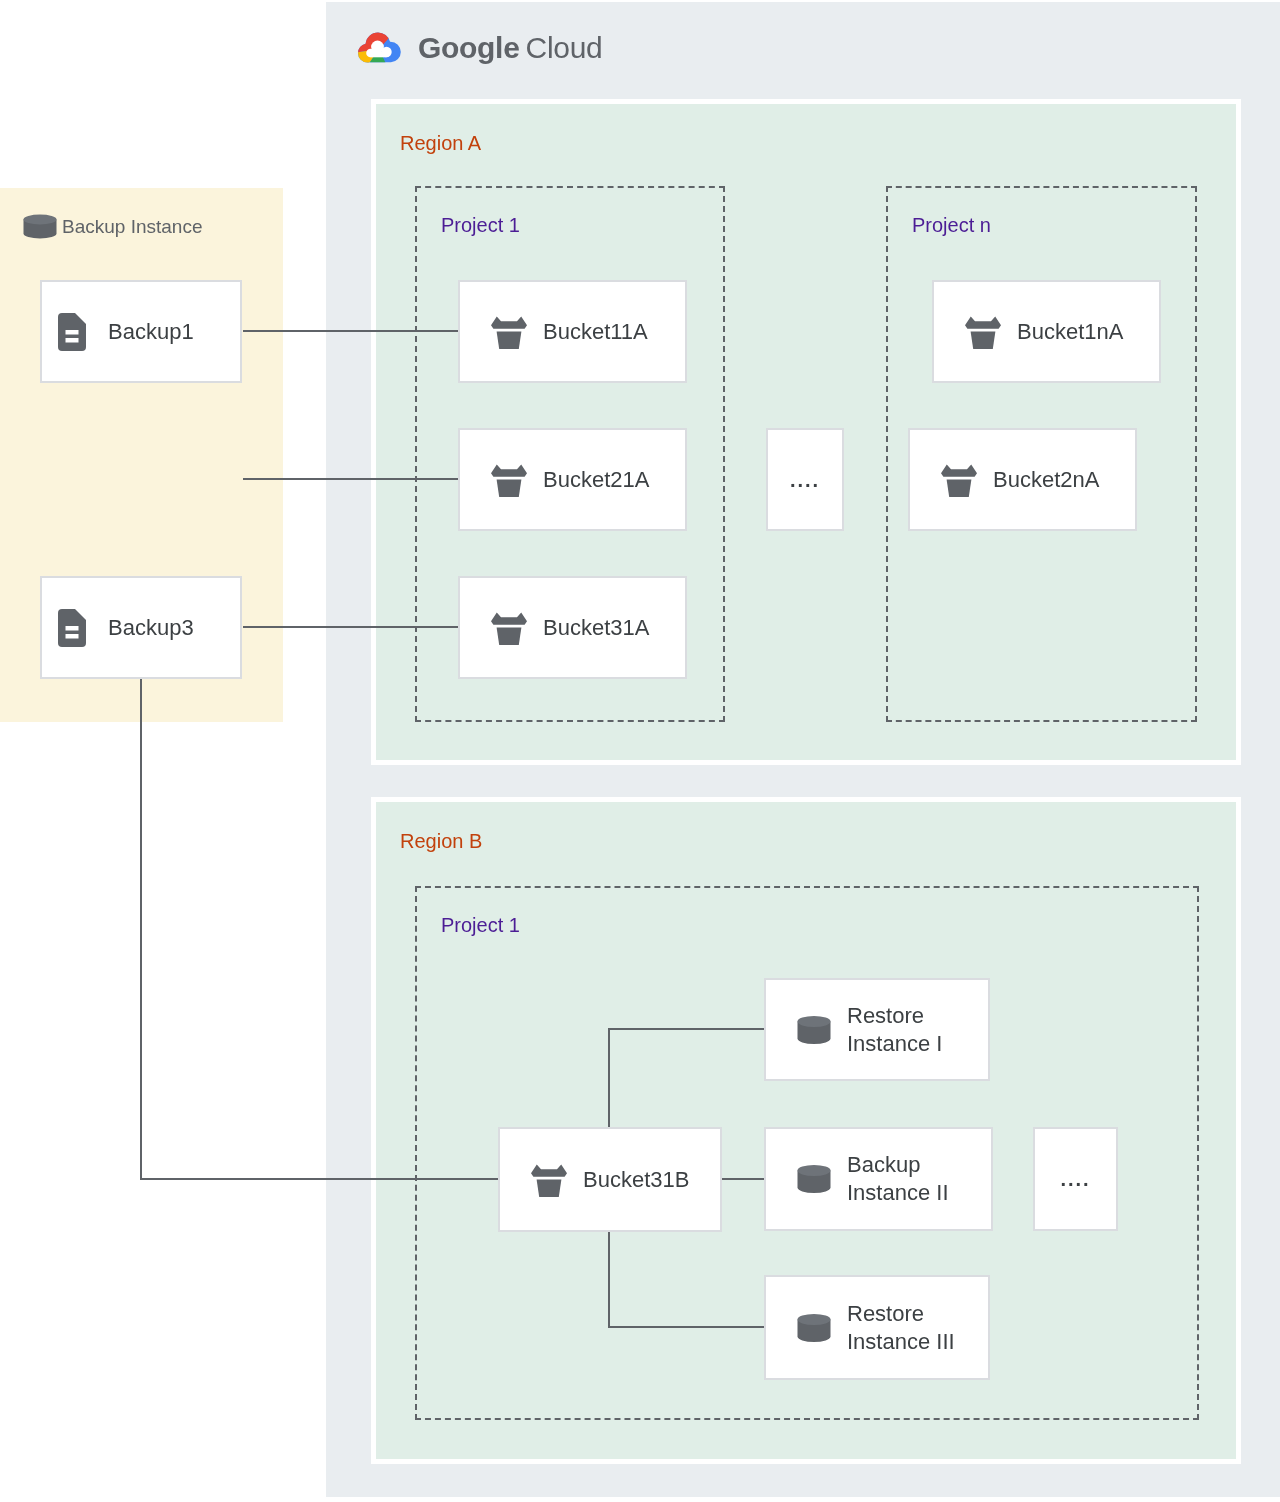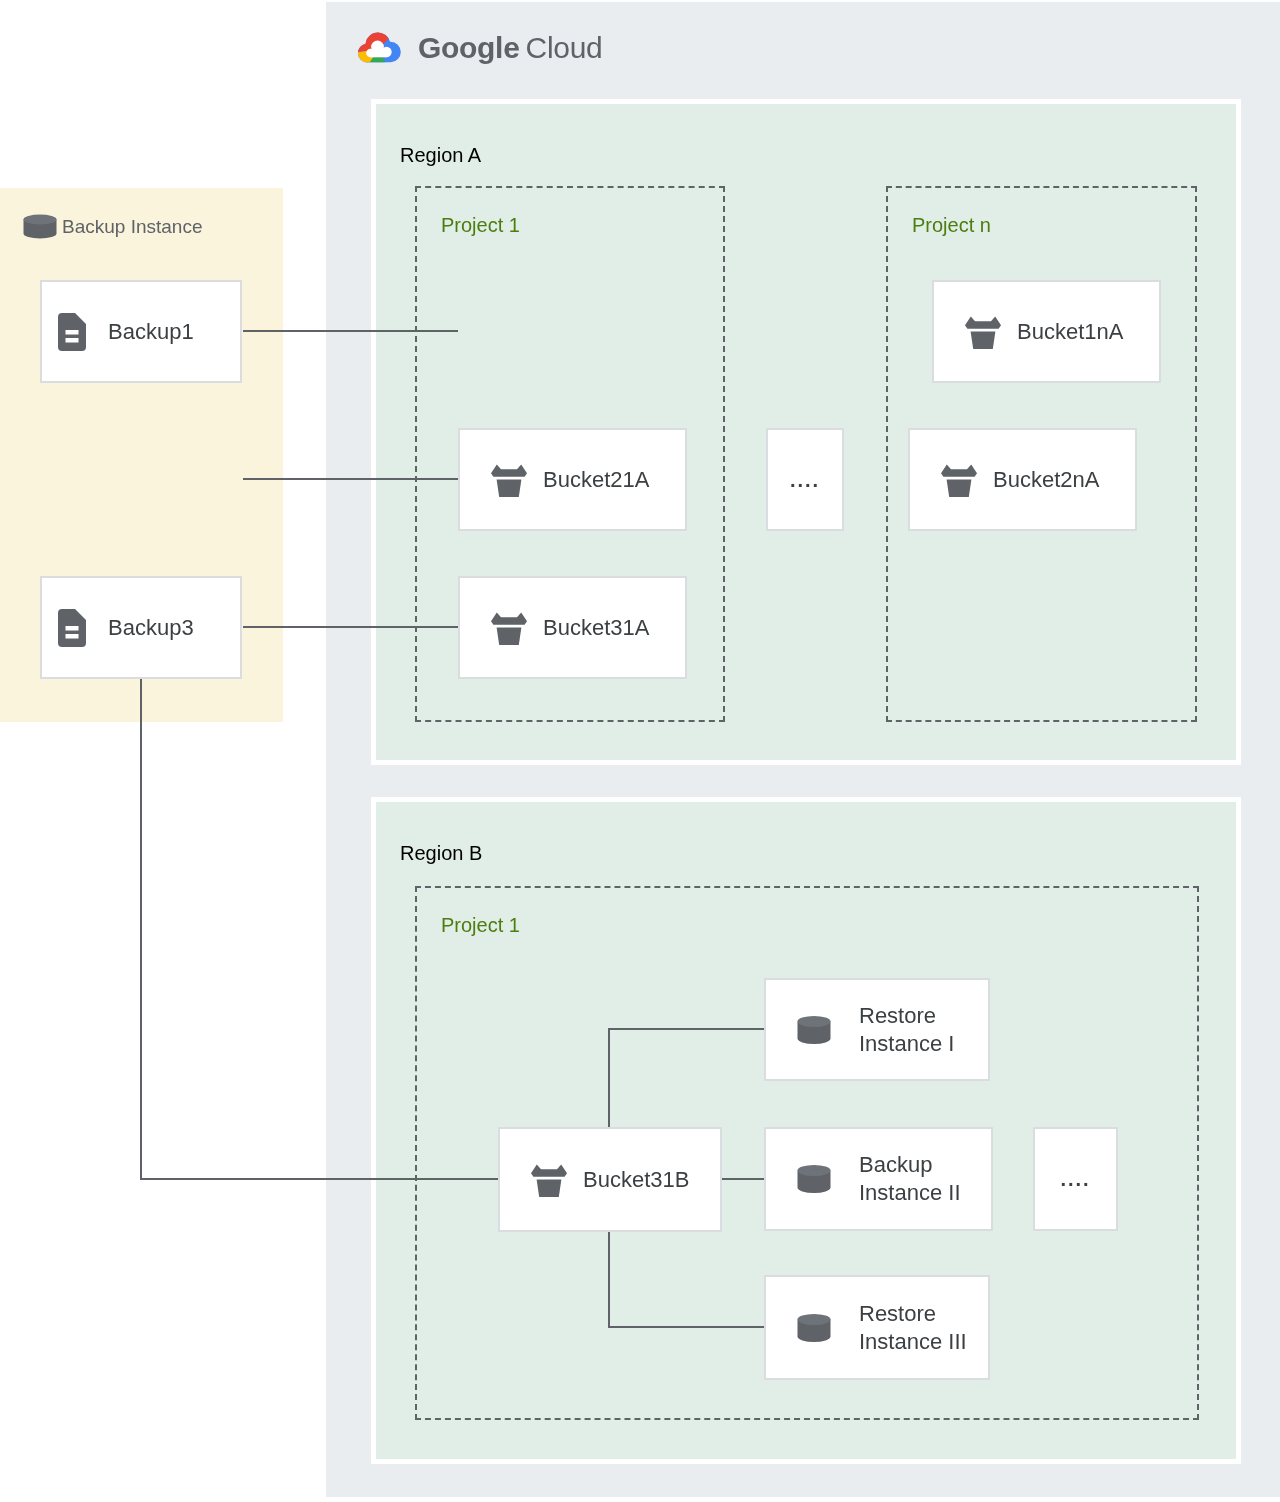--- a/index.html
+++ b/index.html
@@ -15,32 +15,32 @@
   .logo { left:354px; top:28px; display:flex; align-items:center; gap:14px; z-index:8; }
   .logo-text { font-size:30px; color:#5F6368; letter-spacing:-0.3px; }
   .logo-text .brand { font-weight:600; }
   .logo-text .product { font-weight:400; margin-left:6px; }
 
   .panel-yellow { left:0; top:188px; width:283px; height:534px; background:#FBF4DC; z-index:1; }
   .panel-header { left:22px; top:214px; display:flex; align-items:center; gap:4px;
                   color:#5F6368; font-size:19px; z-index:2; }
 
   .region { background:#E0EEE7; border:5px solid #ffffff; z-index:1; }
-  .region-label { position:absolute; left:24px; top:28px; color:#000000; font-size:20px;margin-top:12px; }
+  .region-label { position:absolute; left:24px; top:28px; color:#c2410c; font-size:20px; }
 
   .project { border:2px dashed #5F6368; z-index:2; }
-  .project-label { position:absolute; left:24px; top:26px; color:#4d7c0f; font-size:20px; }
+  .project-label { position:absolute; left:24px; top:26px; color:#4c1d95; font-size:20px; }
 
   .line { background:#5F6368; z-index:3; }
 
   .node { background:#ffffff; border:2px solid #DADCE0; display:flex; align-items:center; z-index:4; }
   .node-text { font-size:22px; color:#3C4043; line-height:28px; }
   .backup-node  { padding-left:16px; gap:22px; }
   .bucket-node  { padding-left:30px; gap:15px; }
-  .restore-node { padding-left:30px; gap:27px; }
+  .restore-node { padding-left:30px; gap:15px; }
   .restore-node .node-text { max-width:132px; }
   .dots-node { justify-content:center; }
   .dots-node .node-text { font-weight:bold; font-size:20px; letter-spacing:2px; }
 
   svg { display:block; flex-shrink:0; }
 </style>
 </head>
 <body>
 
 <div class="canvas">
@@ -115,20 +115,27 @@
   <div class="abs region" style="left:371px;top:99px;width:870px;height:666px">
     <div class="region-label">Region A</div>
   </div>
   <div class="abs project" style="left:415px;top:186px;width:310px;height:536px">
     <div class="project-label">Project 1</div>
   </div>
   <div class="abs project" style="left:886px;top:186px;width:311px;height:536px">
     <div class="project-label">Project n</div>
   </div>
 
+  <div class="abs node bucket-node" style="left:458px;top:280px;width:229px;height:103px">
+    <svg width="38" height="34" viewBox="0 0 38 34">
+      <path fill="#5F6368" d="M1 10.2 L6.8 1.4 L11 6.2 H27 L31.2 1.4 L37 10.2 L34.6 13.8 H3.4 Z"></path>
+      <path fill="#5F6368" d="M6.6 16.4 H31.4 L28.8 34 H9.2 Z"></path>
+    </svg>
+    <span class="node-text">Bucket11A</span>
+  </div>
   <div class="abs node bucket-node" style="left:458px;top:428px;width:229px;height:103px">
     <svg width="38" height="34" viewBox="0 0 38 34">
       <path fill="#5F6368" d="M1 10.2 L6.8 1.4 L11 6.2 H27 L31.2 1.4 L37 10.2 L34.6 13.8 H3.4 Z"></path>
       <path fill="#5F6368" d="M6.6 16.4 H31.4 L28.8 34 H9.2 Z"></path>
     </svg>
     <span class="node-text">Bucket21A</span>
   </div>
   <div class="abs node bucket-node" style="left:458px;top:576px;width:229px;height:103px">
     <svg width="38" height="34" viewBox="0 0 38 34">
       <path fill="#5F6368" d="M1 10.2 L6.8 1.4 L11 6.2 H27 L31.2 1.4 L37 10.2 L34.6 13.8 H3.4 Z"></path>

